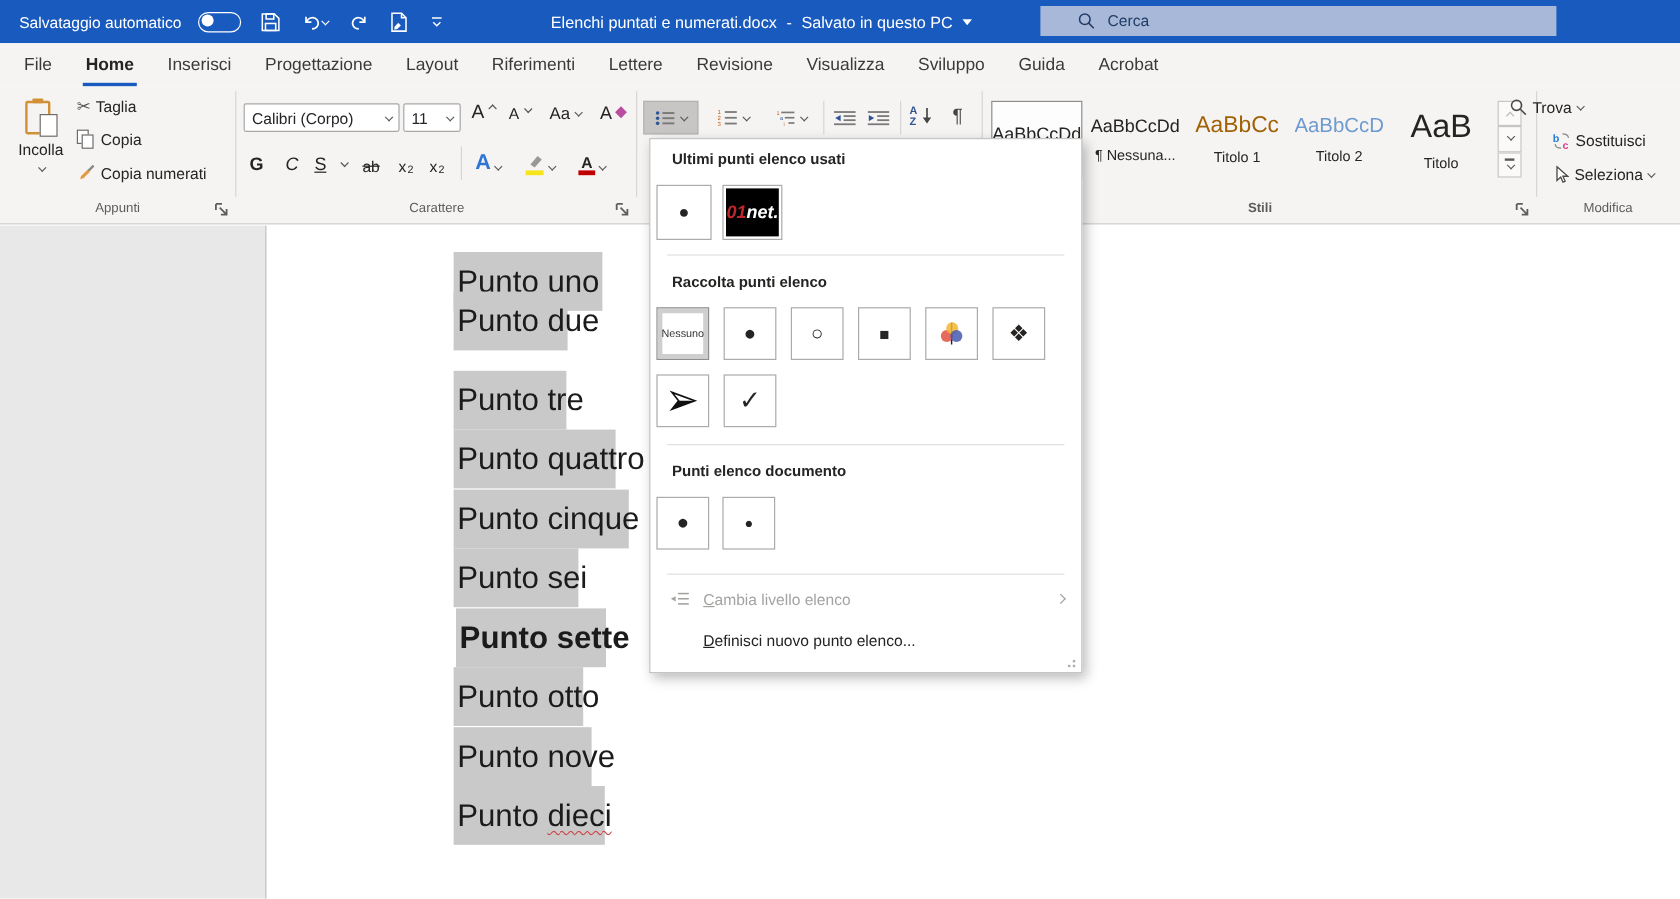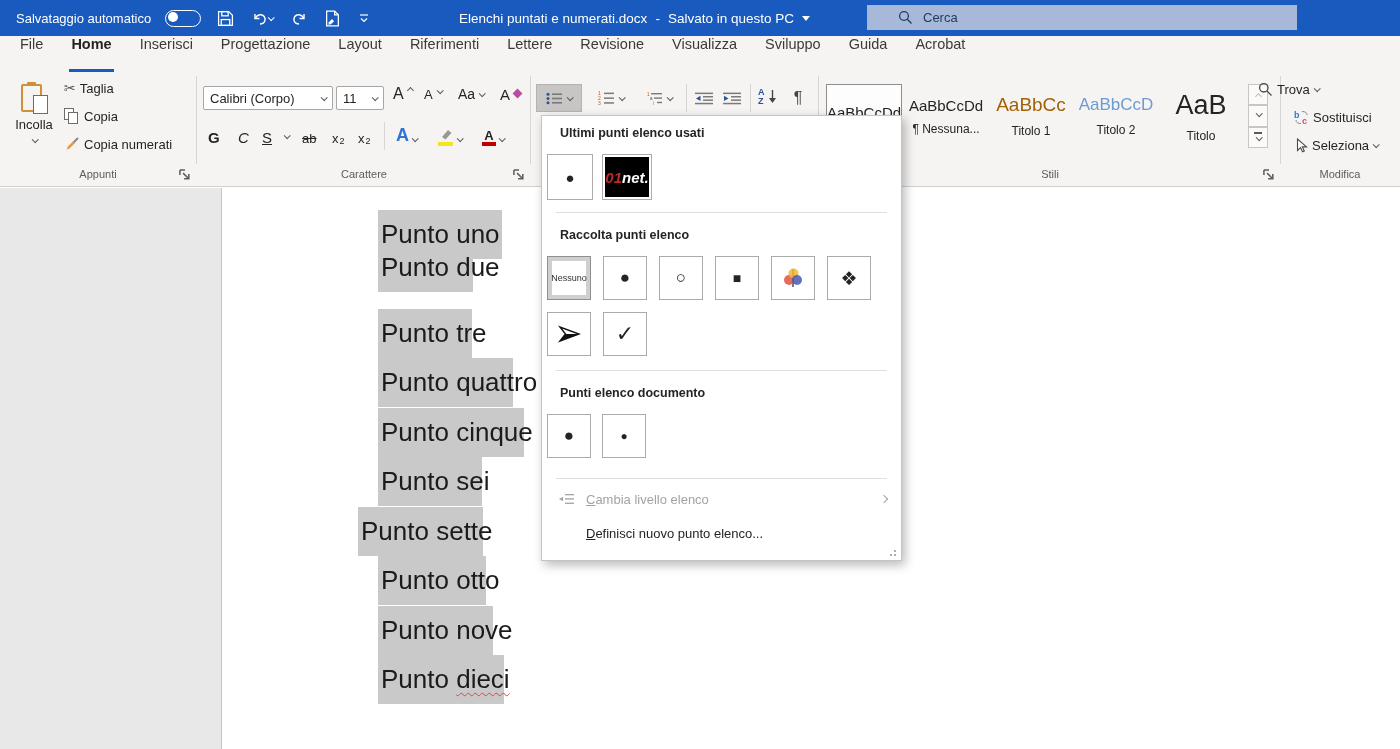--- a/index.html
+++ b/index.html
@@ -14,21 +14,21 @@
   .toggle .knob { position:absolute; left:2px; top:1.5px; width:10px; height:10px; background:#fff; border-radius:50%; }
   .qat-btn { display:flex; align-items:center; height:26px; padding:0 2px; }
   #title-menu { position:absolute; left:459px; top:0; height:36px; display:flex; align-items:center; gap:8px; font-size:13.5px; white-space:nowrap; }
   .caret-down { width:0; height:0; border-left:4px solid transparent; border-right:4px solid transparent; border-top:5px solid #fff; display:inline-block; }
   #searchbox { position:absolute; left:867px; top:5px; width:430px; height:25px; background:#a7b8d9; display:flex; align-items:center; }
   #searchbox input { background:transparent; border:none; outline:none; font-size:13px; color:#1e3560; width:340px; font-family:inherit; }
   #searchbox input::placeholder { color:#223c66; opacity:1; }
 
   
   #tabrow { position:absolute; left:0; top:36px; width:1400px; height:36px; background:#f6f4f3; display:flex; align-items:center; }
-  .tab { font-size:14.5px; color:#3b3a39; padding:0 14px; height:36px; display:flex; align-items:flex-start; position:relative; cursor:pointer; }
+  .tab { font-size:14.5px; color:#3b3a39; padding:0 14px; height:36px; display:flex; align-items:center; position:relative; cursor:pointer; }
   .tab:first-child { margin-left:6px; }
   .tab.active { font-weight:bold; color:#252423; }
   .tab.active .underline { position:absolute; left:12px; right:12px; bottom:0; height:3px; background:#185abd; }
 
   
   #ribbon { position:absolute; left:0; top:72px; width:1400px; height:115px; background:#f6f4f3; border-bottom:1px solid #d2d0ce; }
   .vr { position:absolute; top:4px; width:1px; height:88px; background:#d8d6d4; }
   .grouplabel { position:absolute; top:96px; font-size:11px; color:#5e5c5a; text-align:center; }
   .launcher { position:absolute; top:96px; width:14px; height:14px; cursor:pointer; }
   .rbtn { position:absolute; display:flex; align-items:center; gap:4px; font-size:13px; color:#252423; cursor:pointer; }
@@ -381,21 +381,21 @@
     <div class="sbtn">
         <span class="chev" style="margin-bottom:3px;"></span>
       </div>
     <div class="sbtn">
         <span style="display:flex;flex-direction:column;align-items:center;">
           <span style="width:8px;height:1.2px;background:#5a5a5a;margin-bottom:2px;"></span>
           <span class="chev" style="margin-bottom:2px;"></span>
         </span>
       </div>
   </div>
-  <div class="grouplabel" style="left:822px;width:456px;">Stili</div>
+  <div class="grouplabel" style="left:822px;width:456px;font-weight:bold;">Stili</div>
   <svg class="launcher" style="left:1262px;" viewBox="0 0 11 11">
       <path d="M1.5 1.5 H5.5 M1.5 1.5 V5.5" fill="none" stroke="#605e5c" stroke-width="1.2"></path>
       <path d="M4 4 L8.5 8.5 M8.5 4.8 V8.5 H4.8" fill="none" stroke="#605e5c" stroke-width="1.2"></path>
     </svg>
 
   <div class="rbtn" style="left:1258px;top:10px;">
     <svg width="15" height="15" viewBox="0 0 15 15">
         <circle cx="5.8" cy="5.8" r="4.2" fill="none" stroke="#4a4a4a" stroke-width="1.3"></circle>
         <path d="M9 9 L13.5 13.5" stroke="#4a4a4a" stroke-width="1.3"></path>
       </svg>
@@ -422,21 +422,21 @@
 </div>
 
 <div id="docarea">
   <div id="leftmargin"></div>
   <div class="docline" style="left:378px;top:22px;width:124px;"><span>Punto uno</span></div>
   <div class="docline" style="left:378px;top:55px;width:95px;"><span>Punto due</span></div>
   <div class="docline" style="left:378px;top:121px;width:94px;"><span>Punto tre</span></div>
   <div class="docline" style="left:378px;top:170px;width:135px;"><span>Punto quattro</span></div>
   <div class="docline" style="left:378px;top:220px;width:146px;"><span>Punto cinque</span></div>
   <div class="docline" style="left:378px;top:269px;width:104px;"><span>Punto sei</span></div>
-  <div class="docline" style="left:358px;top:319px;width:125px;"><span>Punto sette</span></div>
+  <div class="docline" style="left:380px;top:319px;width:125px;font-weight:bold;"><span>Punto sette</span></div>
   <div class="docline" style="left:378px;top:368px;width:108px;"><span>Punto otto</span></div>
   <div class="docline" style="left:378px;top:418px;width:115px;"><span>Punto nove</span></div>
   <div class="docline" style="left:378px;top:467px;width:126px;"><span>Punto </span><span class="squiggle">dieci</span></div>
 </div>
 
 <div id="bullet-panel">
   <div class="ph" style="top:10px;">Ultimi punti elenco usati</div>
   <div class="cell" style="left:5px;top:38px;width:46px;height:46px;">
       <span style="font-size:15px;">●</span>
     </div>

